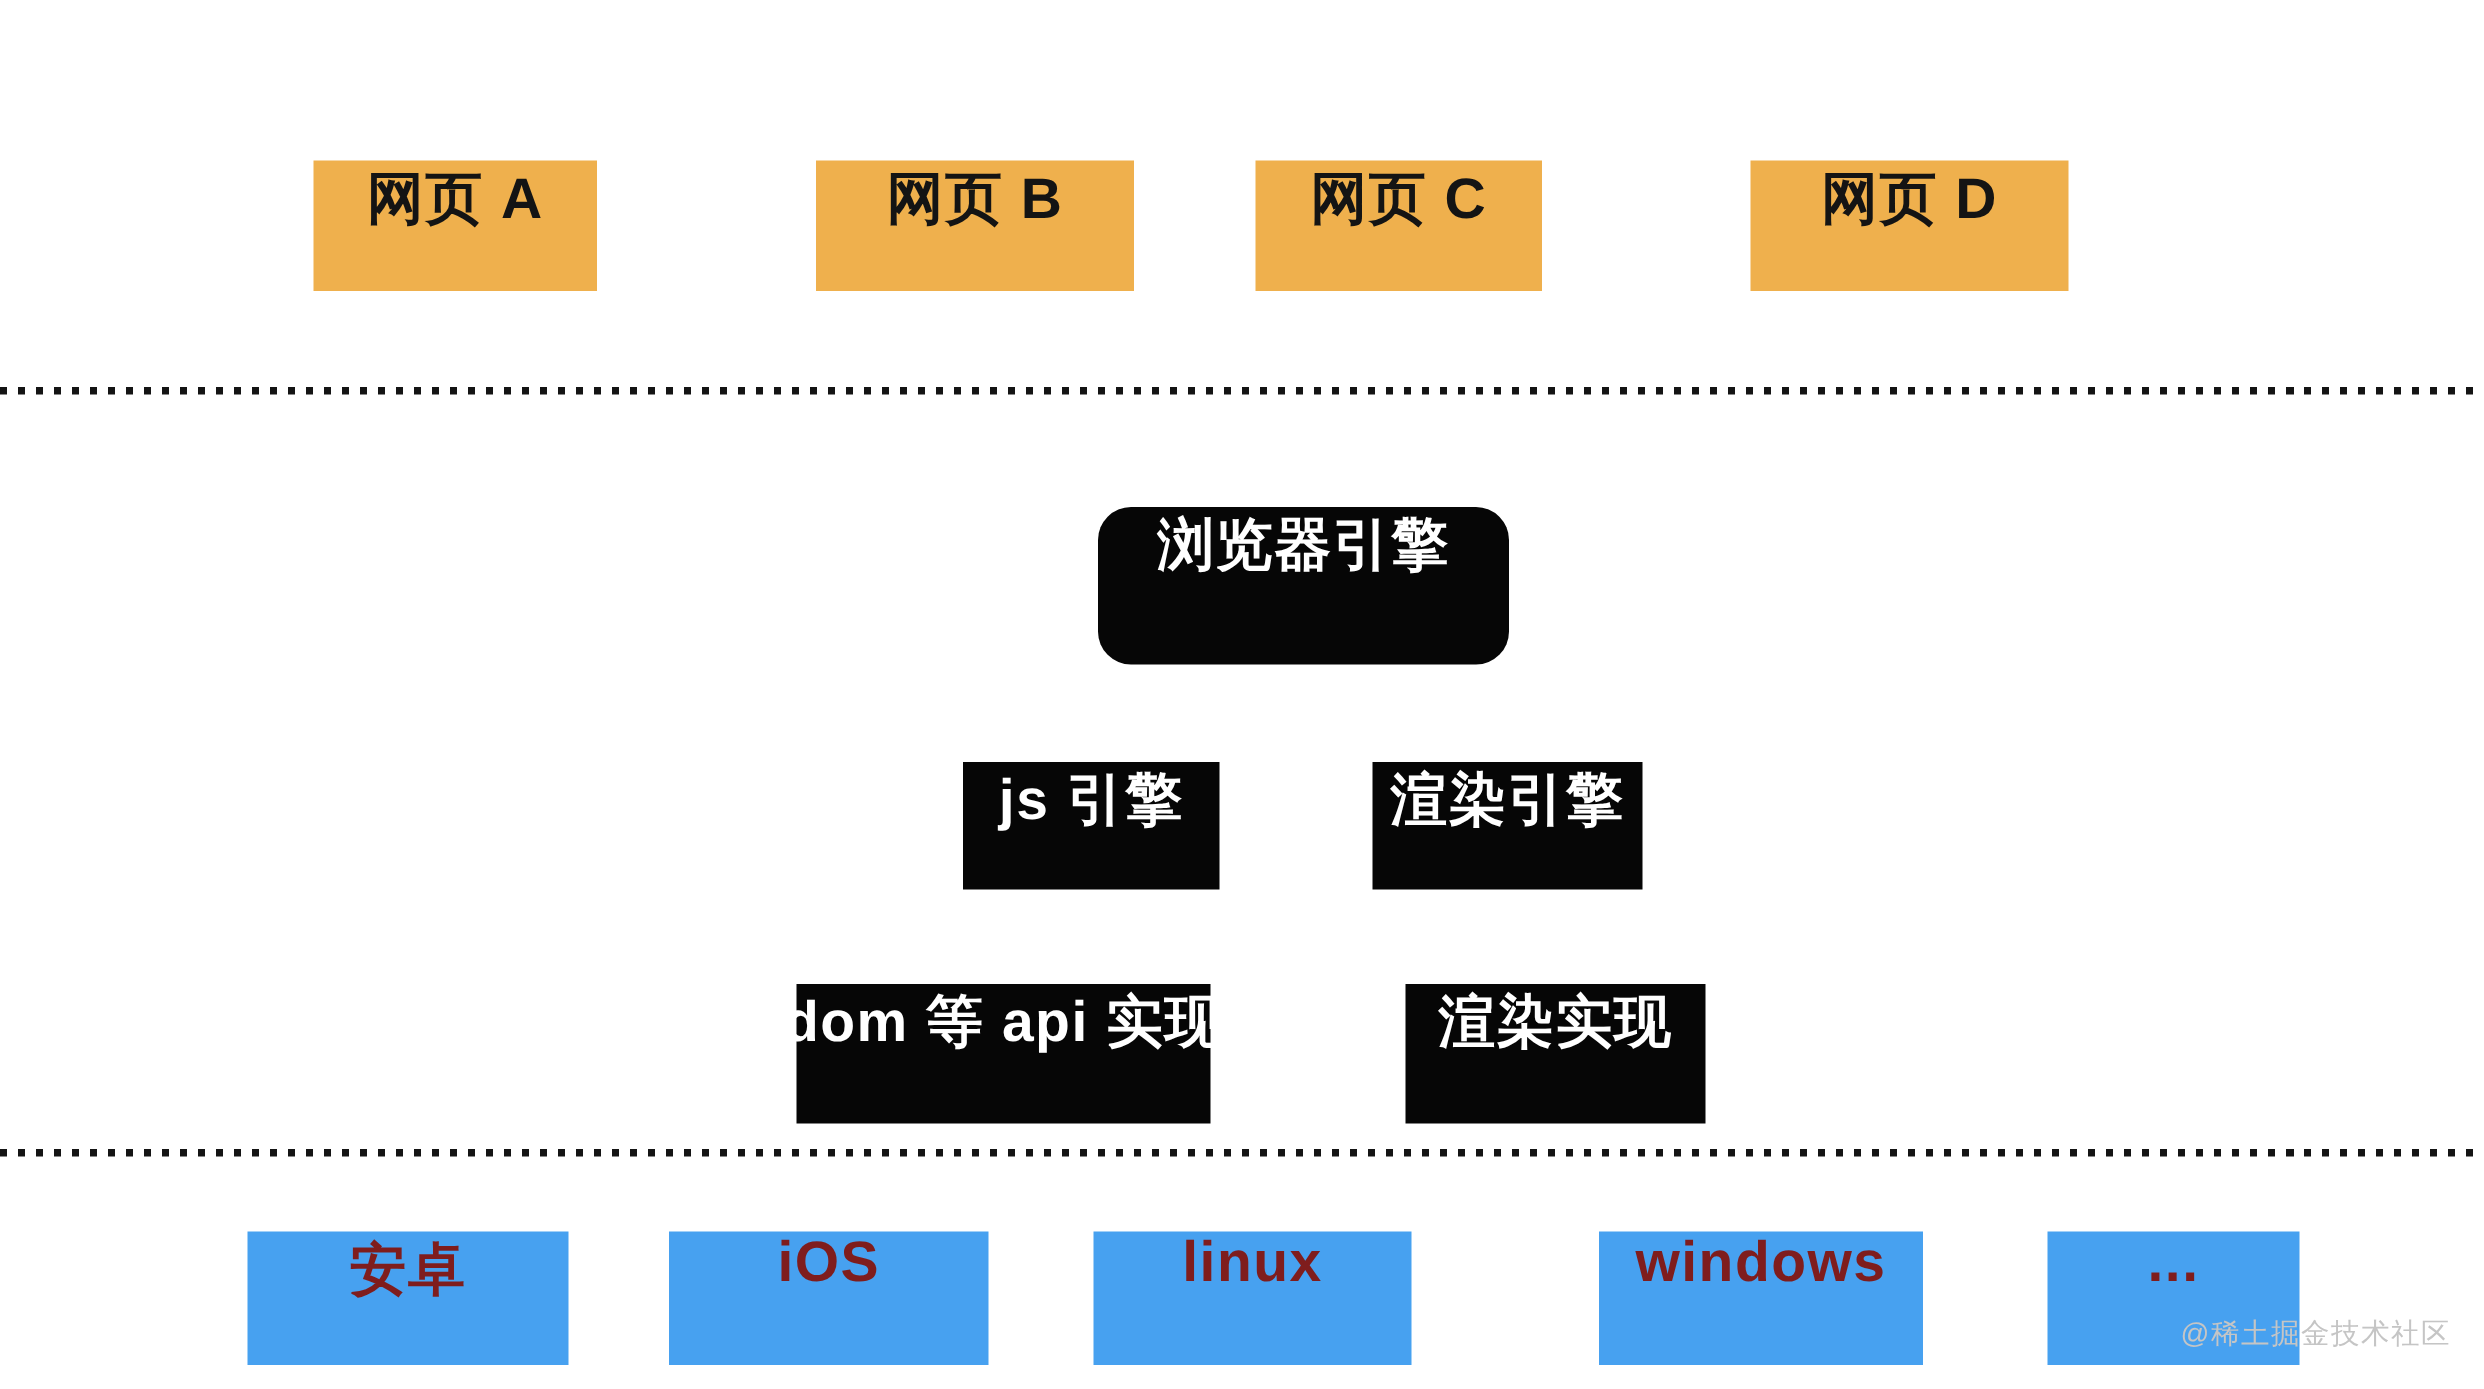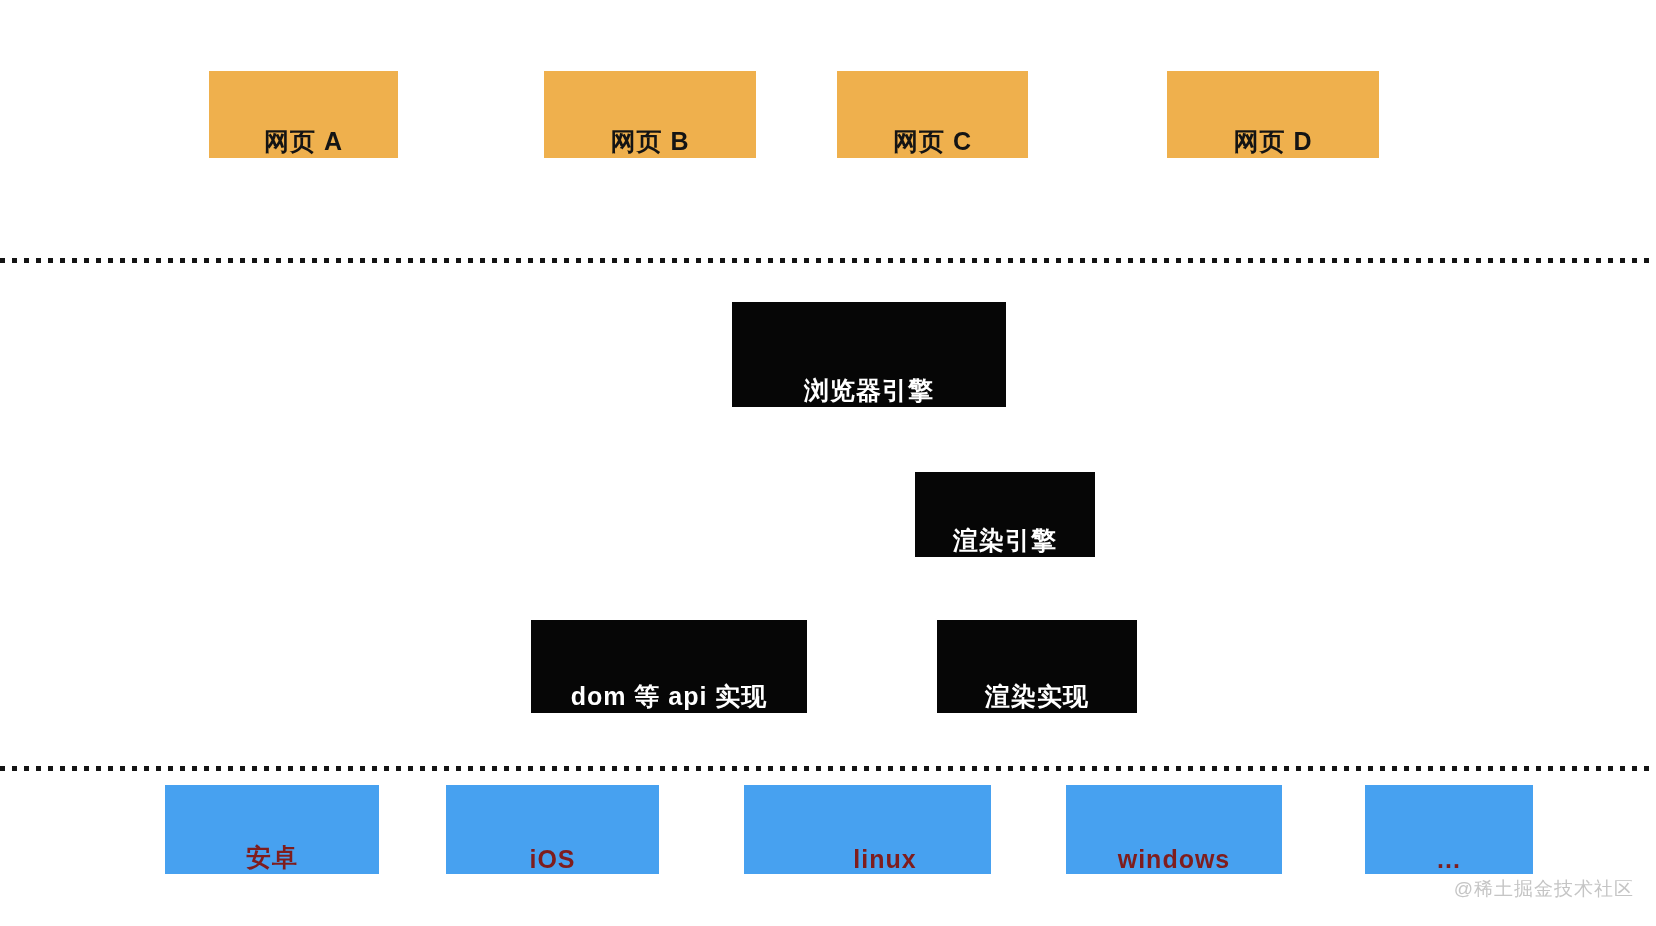--- a/index.html
+++ b/index.html
@@ -11,26 +11,27 @@
   .canvas {
     position: relative;
     width: 1656px;
     height: 926px;
     background: #ffffff;
     overflow: hidden;
   }
   .box {
     position: absolute;
     display: flex;
-    align-items: flex-end;
+    align-items: flex-start;
     justify-content: center;
     font-weight: bold;
-    font-size: 25px;
+    font-size: 38px;
     letter-spacing: 1px;
     white-space: nowrap;
+    margin-top: 36px;
   }
   .page-box {
     background: #efb04d;
     color: #141414;
     top: 71px;
     height: 87px;
   }
   .engine-box {
     background: #060606;
     color: #ffffff;
@@ -46,29 +47,29 @@
     left: 0;
     width: 1656px;
     height: 5px;
     background-image: repeating-linear-gradient(to right, #141414 0px, #141414 5px, transparent 5px, transparent 12px);
   }
   #page-a { left: 209px; width: 189px; }
   #page-b { left: 544px; width: 212px; }
   #page-c { left: 837px; width: 191px; }
   #page-d { left: 1167px; width: 212px; }
   #line-top { top: 258px; }
-  #browser-engine { left: 732px; top: 302px; width: 274px; height: 105px; }
+  #browser-engine { left: 732px; top: 302px; width: 274px; height: 105px; border-radius: 22px; }
   #js-engine      { left: 642px; top: 472px; width: 171px; height: 85px; }
   #render-engine  { left: 915px; top: 472px; width: 180px; height: 85px; }
   #dom-api-impl   { left: 531px; top: 620px; width: 276px; height: 93px; }
   #render-impl    { left: 937px; top: 620px; width: 200px; height: 93px; }
   #line-bottom { top: 766px; }
   #os-android { left: 165px;  width: 214px; }
   #os-ios     { left: 446px;  width: 213px; }
-  #os-linux   { left: 744px;  width: 212px; padding-left: 35px; }
+  #os-linux   { left: 729px;  width: 212px; }
   #os-windows { left: 1066px; width: 216px; }
   #os-more    { left: 1365px; width: 168px; }
   .watermark {
     position: absolute;
     right: 22px;
     top: 876px;
     font-size: 19px;
     font-weight: normal;
     color: #c5c5c5;
     letter-spacing: 1px;
@@ -90,20 +91,23 @@
   </div>
   <div class="box page-box" id="page-d">
     <span>网页 D</span>
   </div>
 
   <div class="dotted-line" id="line-top"></div>
 
   <div class="box engine-box" id="browser-engine">
     <span>浏览器引擎</span>
   </div>
+  <div class="box engine-box" id="js-engine">
+    <span>js 引擎</span>
+  </div>
   <div class="box engine-box" id="render-engine">
     <span>渲染引擎</span>
   </div>
   <div class="box engine-box" id="dom-api-impl">
     <span>dom 等 api 实现</span>
   </div>
   <div class="box engine-box" id="render-impl">
     <span>渲染实现</span>
   </div>
 

